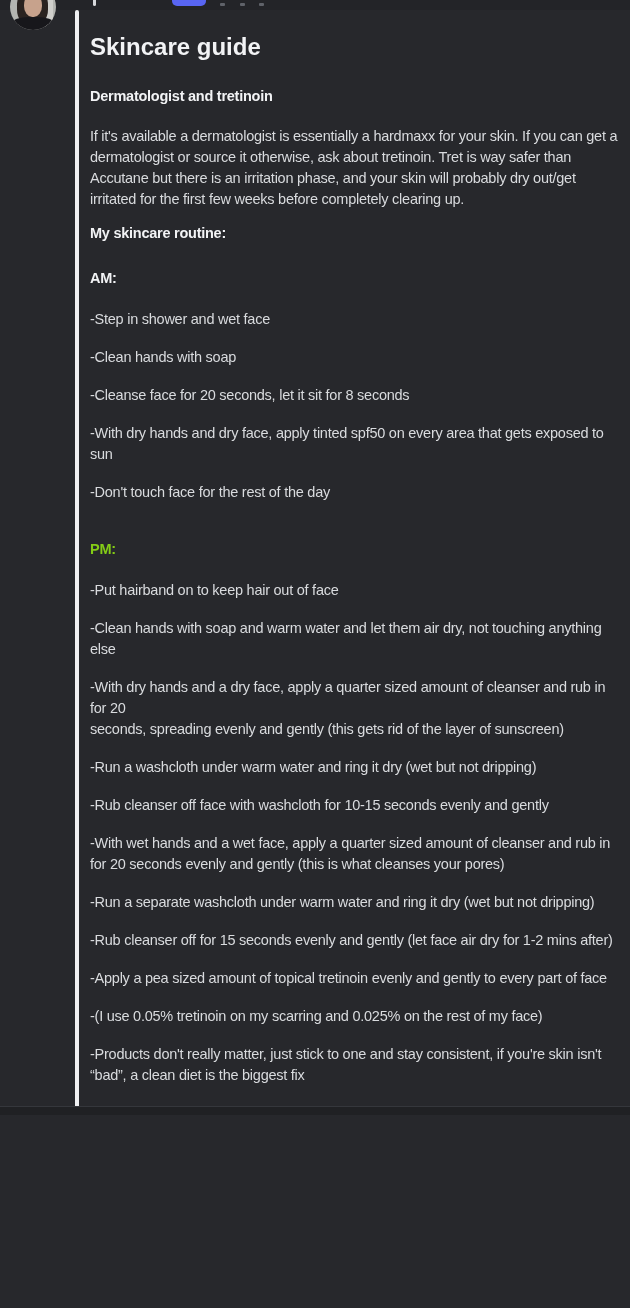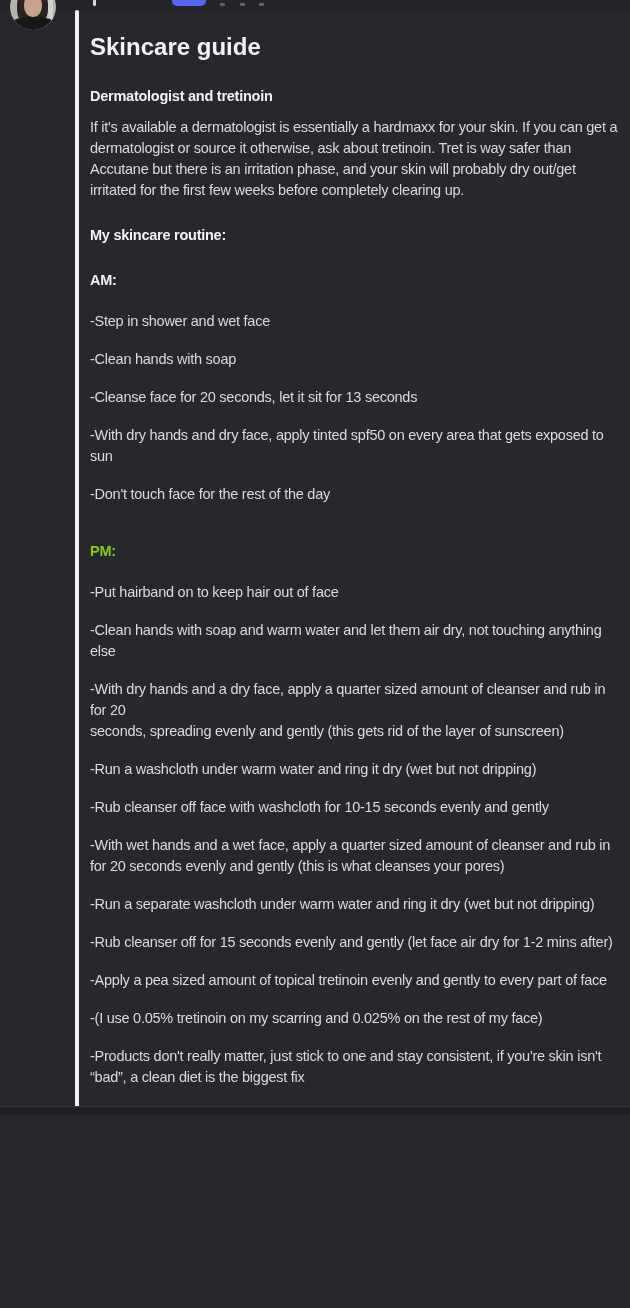--- a/index.html
+++ b/index.html
@@ -114,24 +114,24 @@
   .content .subheading {
     margin: 24px 0 0 0;
     font-weight: bold;
     color: #f2f3f5;
   }
   .content p {
     margin: 17px 0 0 0;
     white-space: pre-wrap;
   }
   .content p.intro {
-    margin-top: 10px;
+    margin-top: 19px;
   }
   .content .routine-heading {
-    margin-top: 24px;
+    margin-top: 13px;
     font-weight: bold;
     color: #f2f3f5;
   }
   .content .am-heading {
     margin-top: 24px;
     font-weight: bold;
     color: #f2f3f5;
   }
   .content .pm-heading {
     margin-top: 36px;
@@ -179,21 +179,21 @@
 
     <div class="subheading">Dermatologist and tretinoin</div>
     <p class="intro">If it's available a dermatologist is essentially a hardmaxx for your skin. If you can get a
 dermatologist or source it otherwise, ask about tretinoin. Tret is way safer than Accutane but there is an irritation phase, and your skin will probably dry out/get irritated for the first few weeks before completely clearing up.</p>
 
     <div class="routine-heading">My skincare routine:</div>
 
     <div class="am-heading">AM:</div>
     <p class="first-item">-Step in shower and wet face</p>
     <p>-Clean hands with soap</p>
-    <p>-Cleanse face for 20 seconds, let it sit for 13 seconds</p>
+    <p>-Cleanse face for 20 seconds, let it sit for 8 seconds</p>
     <p>-With dry hands and dry face, apply tinted spf50 on every area that gets exposed to sun</p>
     <p>-Don't touch face for the rest of the day</p>
 
     <div class="pm-heading">PM:</div>
     <p class="first-item">-Put hairband on to keep hair out of face</p>
     <p>-Clean hands with soap and warm water and let them air dry, not touching anything else</p>
     <p>-With dry hands and a dry face, apply a quarter sized amount of cleanser and rub in for 20
 seconds, spreading evenly and gently (this gets rid of the layer of sunscreen)</p>
     <p>-Run a washcloth under warm water and ring it dry (wet but not dripping)</p>
     <p>-Rub cleanser off face with washcloth for 10-15 seconds evenly and gently</p>

